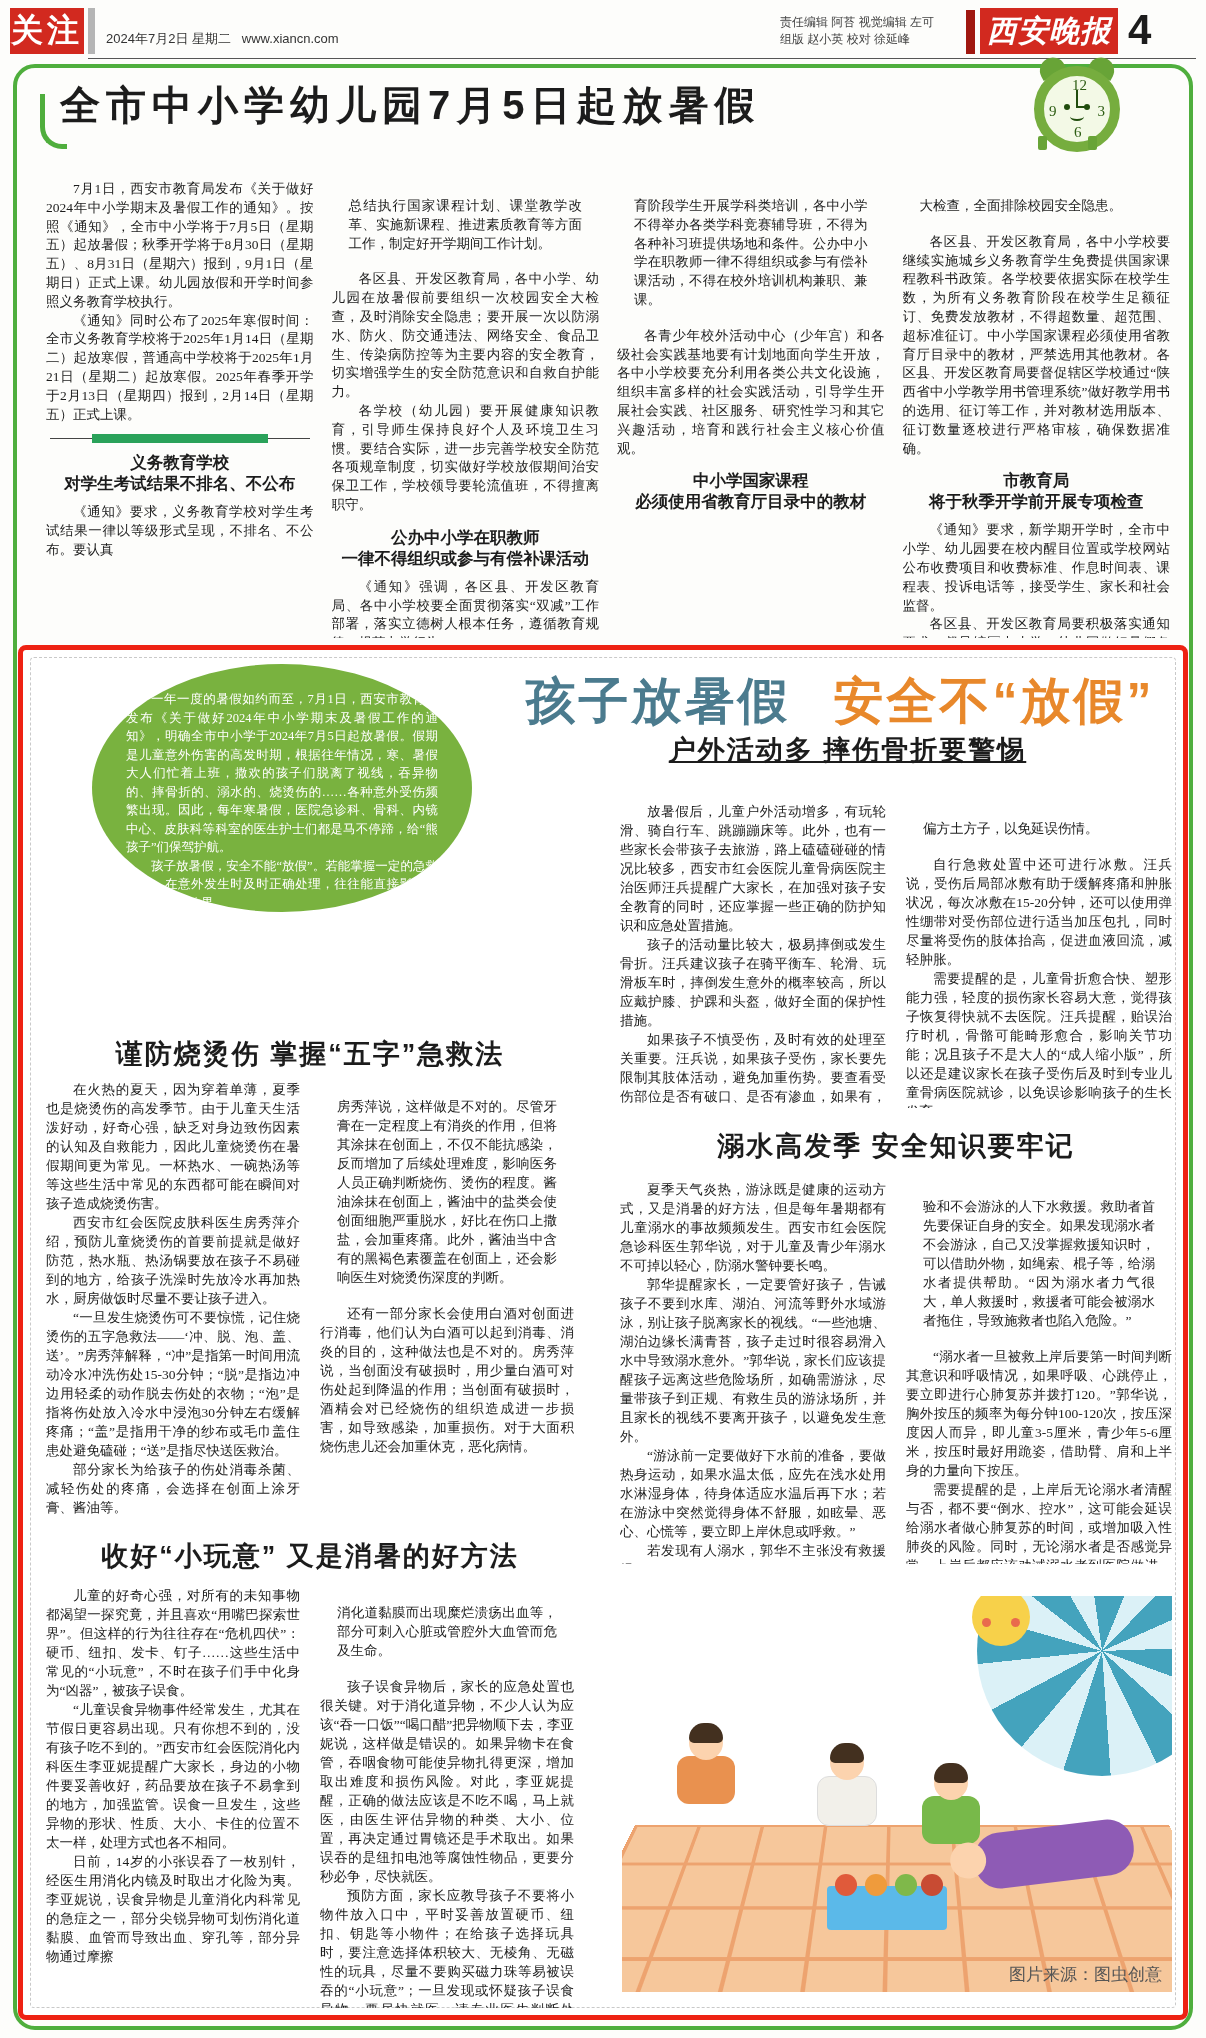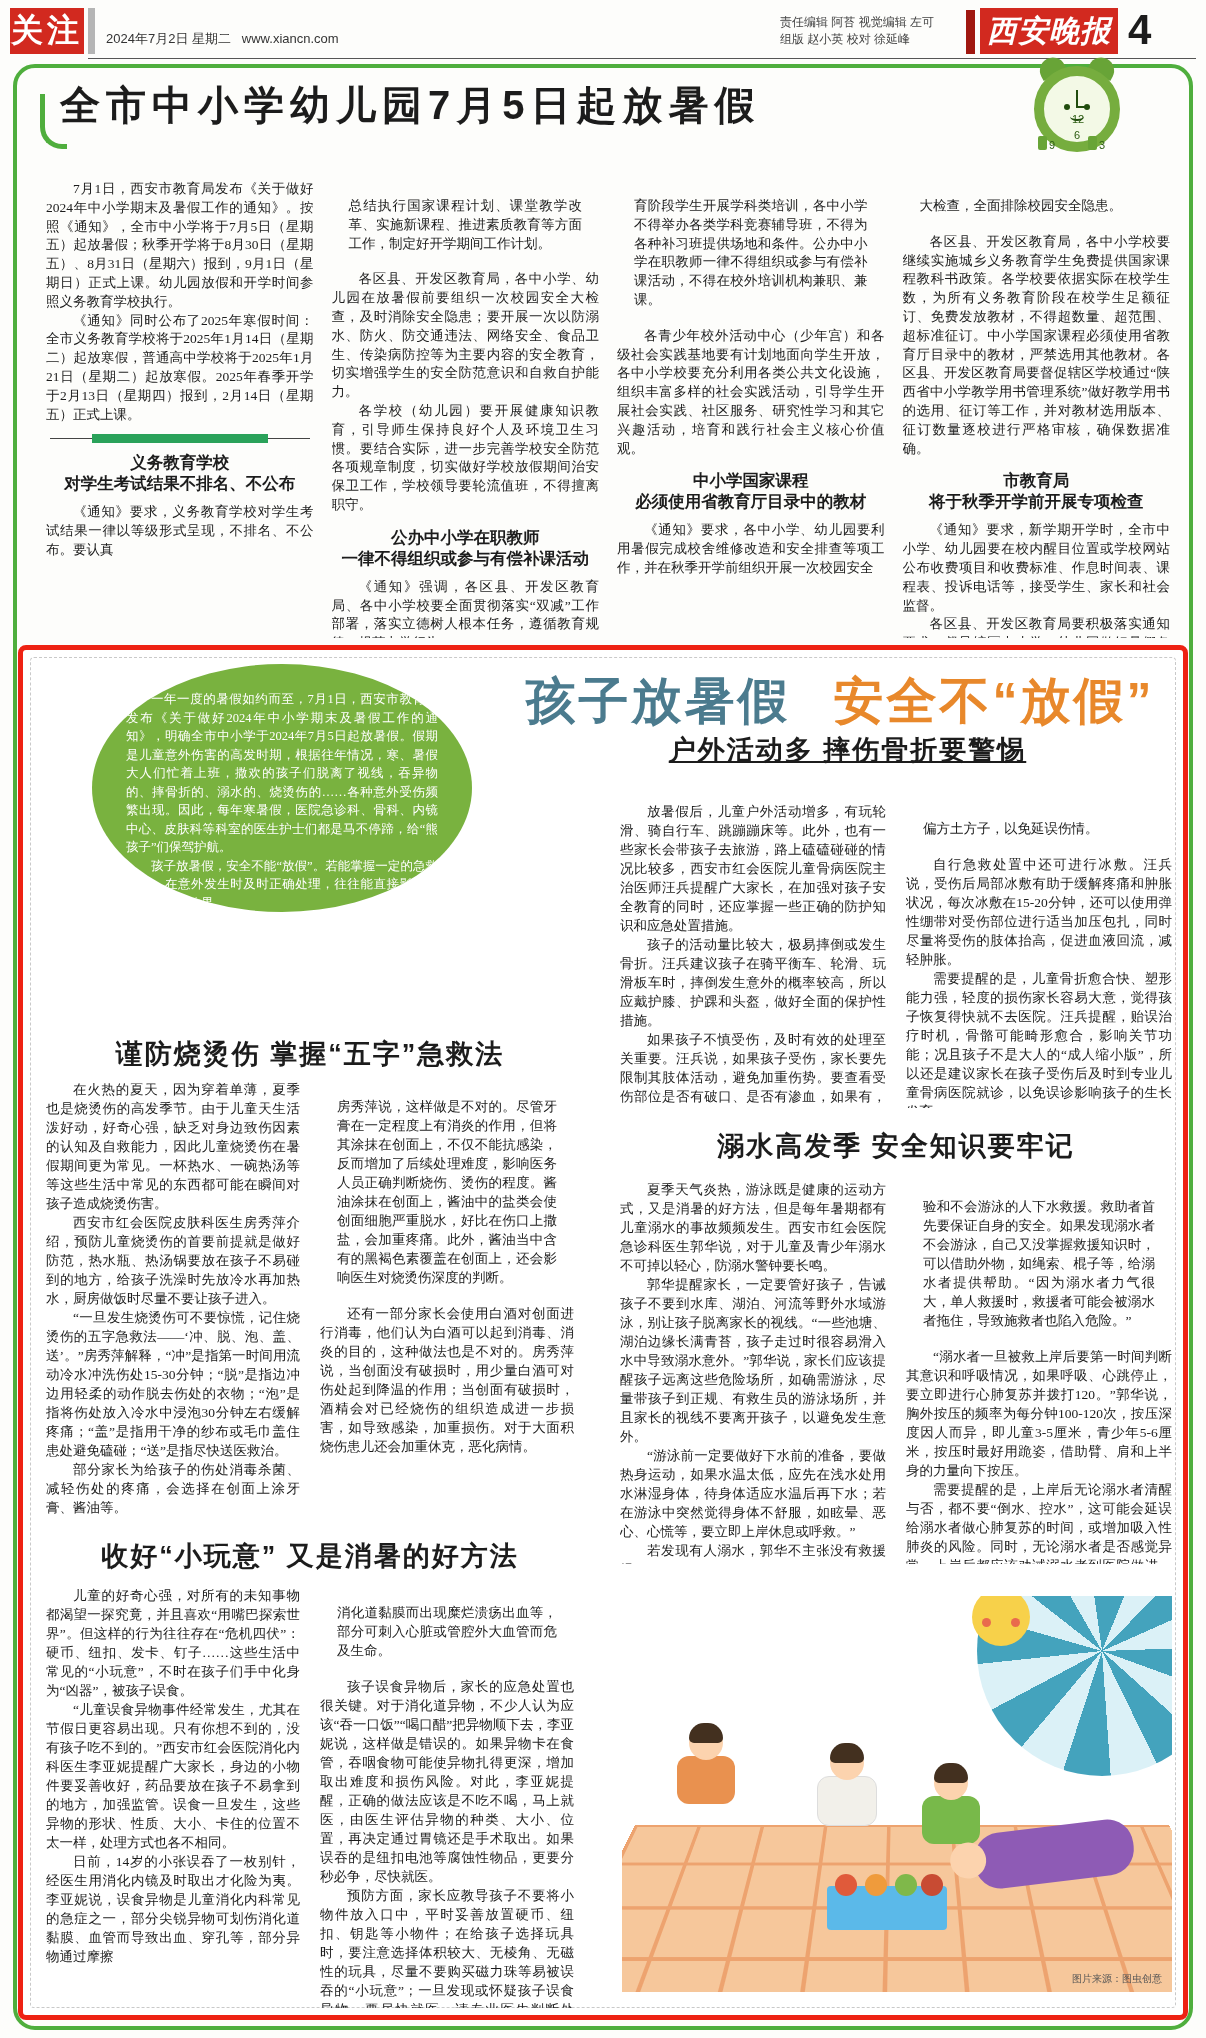--- a/index.html
+++ b/index.html
@@ -37,21 +37,21 @@
   .divider{position:relative;height:1px;background:#444;margin:14px 4px 13px;}
   .divider::after{content:'';position:absolute;left:16%;right:16%;top:-4px;height:9px;background:#2aa25a;}
   .byline{text-align:right;margin-top:2px;padding-right:6px;}
   
   .clock{left:1004px;top:56px;width:160px;height:96px;}
   .bell{position:absolute;width:26px;height:18px;background:#68a437;border-radius:14px 14px 0 0;}
   .bell.l{left:34px;top:2px;transform:rotate(-28deg);}
   .bell.r{left:86px;top:2px;transform:rotate(28deg);}
   .clock-body{position:absolute;left:30px;top:10px;width:66px;height:66px;border:10px solid #76ad3e;
               border-radius:50%;background:#f3f9e6;}
-  .cnum{position:absolute;font-size:11px;color:#2c5c12;font-family:Liberation Sans, sans-serif;margin-top:36px;}
+  .cnum{position:absolute;font-size:15px;color:#2c5c12;font-family:Liberation Serif, serif;}
   .ceye{position:absolute;width:6px;height:6px;background:#214d0e;border-radius:50%;top:28px;}
   .csmile{position:absolute;left:26px;top:36px;width:14px;height:7px;border-bottom:2px solid #214d0e;border-radius:50%;}
   .chand{position:absolute;background:#214d0e;}
   .cleg{position:absolute;width:9px;height:14px;background:#68a437;bottom:2px;border-radius:2px;}
   
   .redbox{left:18px;top:645px;width:1170px;height:1375px;border:5px solid #ee2213;border-radius:8px;
           box-sizing:border-box;background:#fff;}
   .redbox::before{content:'';position:absolute;left:7px;right:7px;top:7px;bottom:7px;
           border:1px dashed #c9c9c9;border-radius:4px;pointer-events:none;}
   .oval{left:92px;top:664px;width:380px;height:248px;border-radius:50%;background:#79b23f;color:#fff;
@@ -85,21 +85,21 @@
   .head{width:34px;height:34px;border-radius:50%;background:#fcd3ae;position:relative;margin:0 auto;}
   .head::before{content:'';position:absolute;left:0;top:-3px;width:34px;height:20px;border-radius:18px 18px 6px 6px;background:#43301f;}
   .torso{width:58px;height:48px;border-radius:12px;margin-top:-4px;}
   .p1 .torso{background:#e9914f;} .p2 .torso{background:#f2f0ea;border:1px solid #ddd;} .p3 .torso{background:#78b94a;}
   .lying{position:absolute;left:352px;top:230px;width:160px;height:56px;background:#8e5bb5;border-radius:26px;transform:rotate(-7deg);}
   .lying::before{content:'';position:absolute;left:-24px;top:6px;width:36px;height:36px;border-radius:50%;background:#fcd3ae;}
   .foodbox{position:absolute;left:205px;top:290px;width:120px;height:44px;background:#5bb9e9;border-radius:4px;}
   .fruit{position:absolute;width:22px;height:22px;border-radius:50%;top:-12px;}
   .fruit.f1{left:8px;background:#e05a3a;} .fruit.f2{left:38px;background:#ef9b3c;}
   .fruit.f3{left:68px;background:#7fb84a;} .fruit.f4{left:94px;background:#c84b33;}
-  .caption{position:absolute;right:10px;bottom:6px;font-size:10px;color:#555;font-family:"Liberation Sans",sans-serif;}
+  .caption{position:absolute;right:10px;bottom:6px;font-size:17px;color:#555;font-family:"Liberation Sans",sans-serif;}
 </style>
 </head>
 <body>
 
 <div class="abs kanzhu">关注</div>
 <div class="abs kanzhu-bar"></div>
 <div class="abs dateline">
   <span>2024年7月2日 星期二</span>&nbsp;&nbsp;
   <span>www.xiancn.com</span>
 </div>
@@ -156,21 +156,20 @@
     <p class="para">《通知》强调，各区县、开发区教育局、各中小学校要全面贯彻落实“双减”工作部署，落实立德树人根本任务，遵循教育规律，规范办学行为。</p>
     <p class="para">所有中小学严禁法定节假日、暑假期间补课或变相补课；各类校外培训机构不得占用法定节假日、休息日及寒暑假期组织义务教</p>
   </div>
   <div class="tcol">
     <p class="cont">育阶段学生开展学科类培训，各中小学不得举办各类学科竞赛辅导班，不得为各种补习班提供场地和条件。公办中小学在职教师一律不得组织或参与有偿补课活动，不得在校外培训机构兼职、兼课。</p>
     <p class="para">各青少年校外活动中心（少年宫）和各级社会实践基地要有计划地面向学生开放，各中小学校要充分利用各类公共文化设施，组织丰富多样的社会实践活动，引导学生开展社会实践、社区服务、研究性学习和其它兴趣活动，培育和践行社会主义核心价值观。</p>
     <div class="colhead">
       <div>中小学国家课程</div>
       <div>必须使用省教育厅目录中的教材</div>
     </div>
-    <p class="para">《通知》要求，各中小学、幼儿园要利用暑假完成校舍维修改造和安全排查等项工作，并在秋季开学前组织开展一次校园安全</p>
   </div>
   <div class="tcol">
     <p class="cont">大检查，全面排除校园安全隐患。</p>
     <p class="para">各区县、开发区教育局，各中小学校要继续实施城乡义务教育学生免费提供国家课程教科书政策。各学校要依据实际在校学生数，为所有义务教育阶段在校学生足额征订、免费发放教材，不得超数量、超范围、超标准征订。中小学国家课程必须使用省教育厅目录中的教材，严禁选用其他教材。各区县、开发区教育局要督促辖区学校通过“陕西省中小学教学用书管理系统”做好教学用书的选用、征订等工作，并对教材选用版本、征订数量逐校进行严格审核，确保数据准确。</p>
     <div class="colhead">
       <div>市教育局</div>
       <div>将于秋季开学前开展专项检查</div>
     </div>
     <p class="para">《通知》要求，新学期开学时，全市中小学、幼儿园要在校内醒目位置或学校网站公布收费项目和收费标准、作息时间表、课程表、投诉电话等，接受学生、家长和社会监督。</p>
     <p class="para">各区县、开发区教育局要积极落实通知要求，督导辖区中小学、幼儿园做好暑假各项工作安排和落实。市教育局将于秋季开学前开展专项检查，对未按要求落实的学校提出整改要求。对整改措施落实不力、顶风违纪的学校和校长，各区县、开发区教育局要依规依纪严肃处理。</p>

